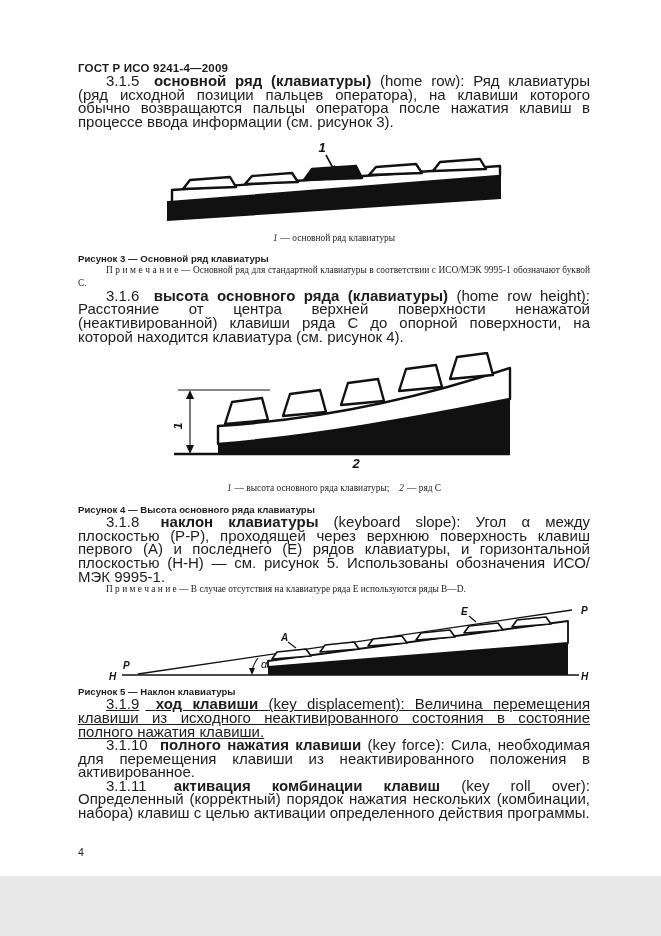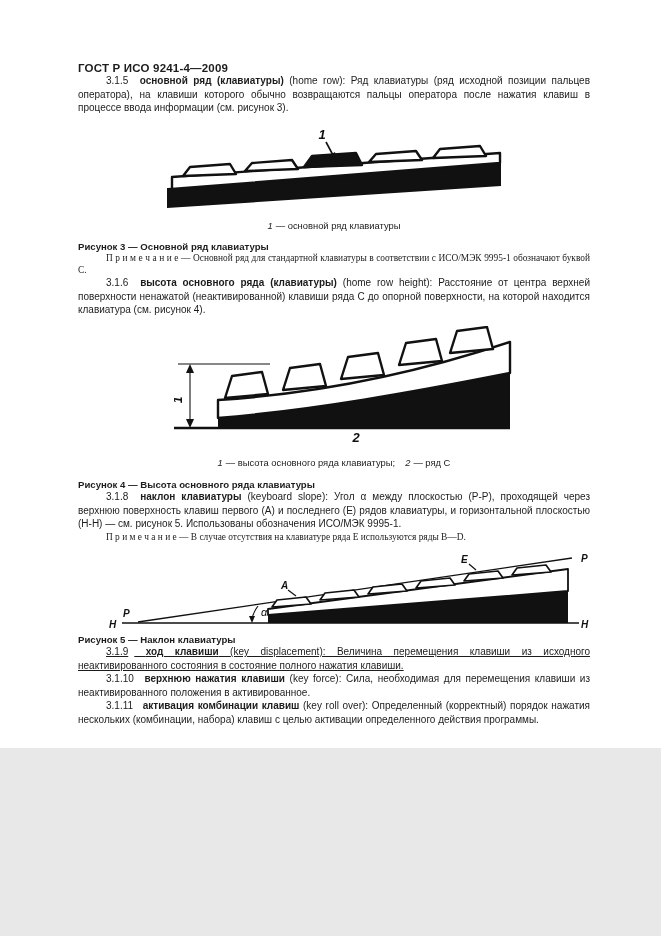--- a/index.html
+++ b/index.html
@@ -1,34 +1,34 @@
 <!DOCTYPE html>
 <html><head>
 <meta charset="utf-8">
 <style>
   html,body{margin:0;padding:0;background:#e8e8e8;}
   .page{
-    position:relative;width:661px;height:748px;margin:0 auto;background:#ffffff;
+    position:relative;width:661px;height:876px;margin:0 auto;background:#ffffff;
     font-family:"Liberation Sans", sans-serif;color:#1c1c1c;overflow:hidden;
   }
   .content{position:absolute;left:78px;top:62px;width:512px;}
   .doc-header{font-size:11.5px;font-weight:bold;letter-spacing:.2px;}
   p.body{
-    margin:0;font-size:10px;line-height:13.6px;text-align:justify;
+    margin:0;font-size:15px;line-height:13.6px;text-align:justify;
     text-indent:28px;
   }
   p.body .num{margin-right:6px;}
   p.body b{font-weight:bold;}
   p.note{
     margin:0;font-size:9.4px;line-height:12.2px;text-align:justify;text-indent:28px;font-family:Liberation Serif, serif;
   }
   .fig{margin:0;}
   .fig svg{display:block;}
   .fig-legend{
-    font-size:9.4px;text-align:center;margin:0;
+    font-size:9.4px;text-align:center;margin:0;font-family:Liberation Serif, serif;
   }
   .fig-legend .ln{font-style:italic;margin-right:3px;}
   .fig-legend .sep{display:inline-block;width:10px;}
   .fig-caption{
     font-size:9.6px;font-weight:bold;text-align:left;margin:0;
   }
   .page-num{position:absolute;left:78px;top:846px;font-size:10.6px;}
   
   .mt-p1{margin-top:13px;}
   .fig3-wrap{margin-top:12px;margin-left:84px;}
@@ -143,20 +143,20 @@
         <line x1="387" y1="14" x2="394" y2="20" stroke="#111" stroke-width="1.2"></line>
         <text x="379" y="13" font-size="10" class="svg-lbl" fill="#111">E</text>
         <text x="499" y="12" font-size="10" class="svg-lbl" fill="#111">P</text>
         <text x="499" y="78" font-size="10" class="svg-lbl" fill="#111">H</text>
       </svg>
     </div>
     <p class="fig-caption fig5-caption">Рисунок 5 — Наклон клавиатуры</p>
 
     <p class="body p319"><span class="num">3.1.9</span> <b>ход клавиши</b> <span>(key displacement): Величина перемещения клавиши из исходного неактивированного состояния в состояние полного нажатия клавиши.</span></p>
 
-    <p class="body"><span class="num">3.1.10</span> <b>верхнюю нажатия клавиши</b> <span>(key force): Сила, необходимая для перемещения клавиши из неактивированного положения в активированное.</span></p>
+    <p class="body"><span class="num">3.1.10</span> <b>полного нажатия клавиши</b> <span>(key force): Сила, необходимая для перемещения клавиши из неактивированного положения в активированное.</span></p>
 
     <p class="body"><span class="num">3.1.11</span> <b>активация комбинации клавиш</b> <span>(key roll over): Определенный (корректный) порядок нажатия нескольких (комбинации, набора) клавиш с целью активации определенного действия программы.</span></p>
 
   </div>
 
   <div class="page-num">4</div>
 </div>
 
 </body></html>

